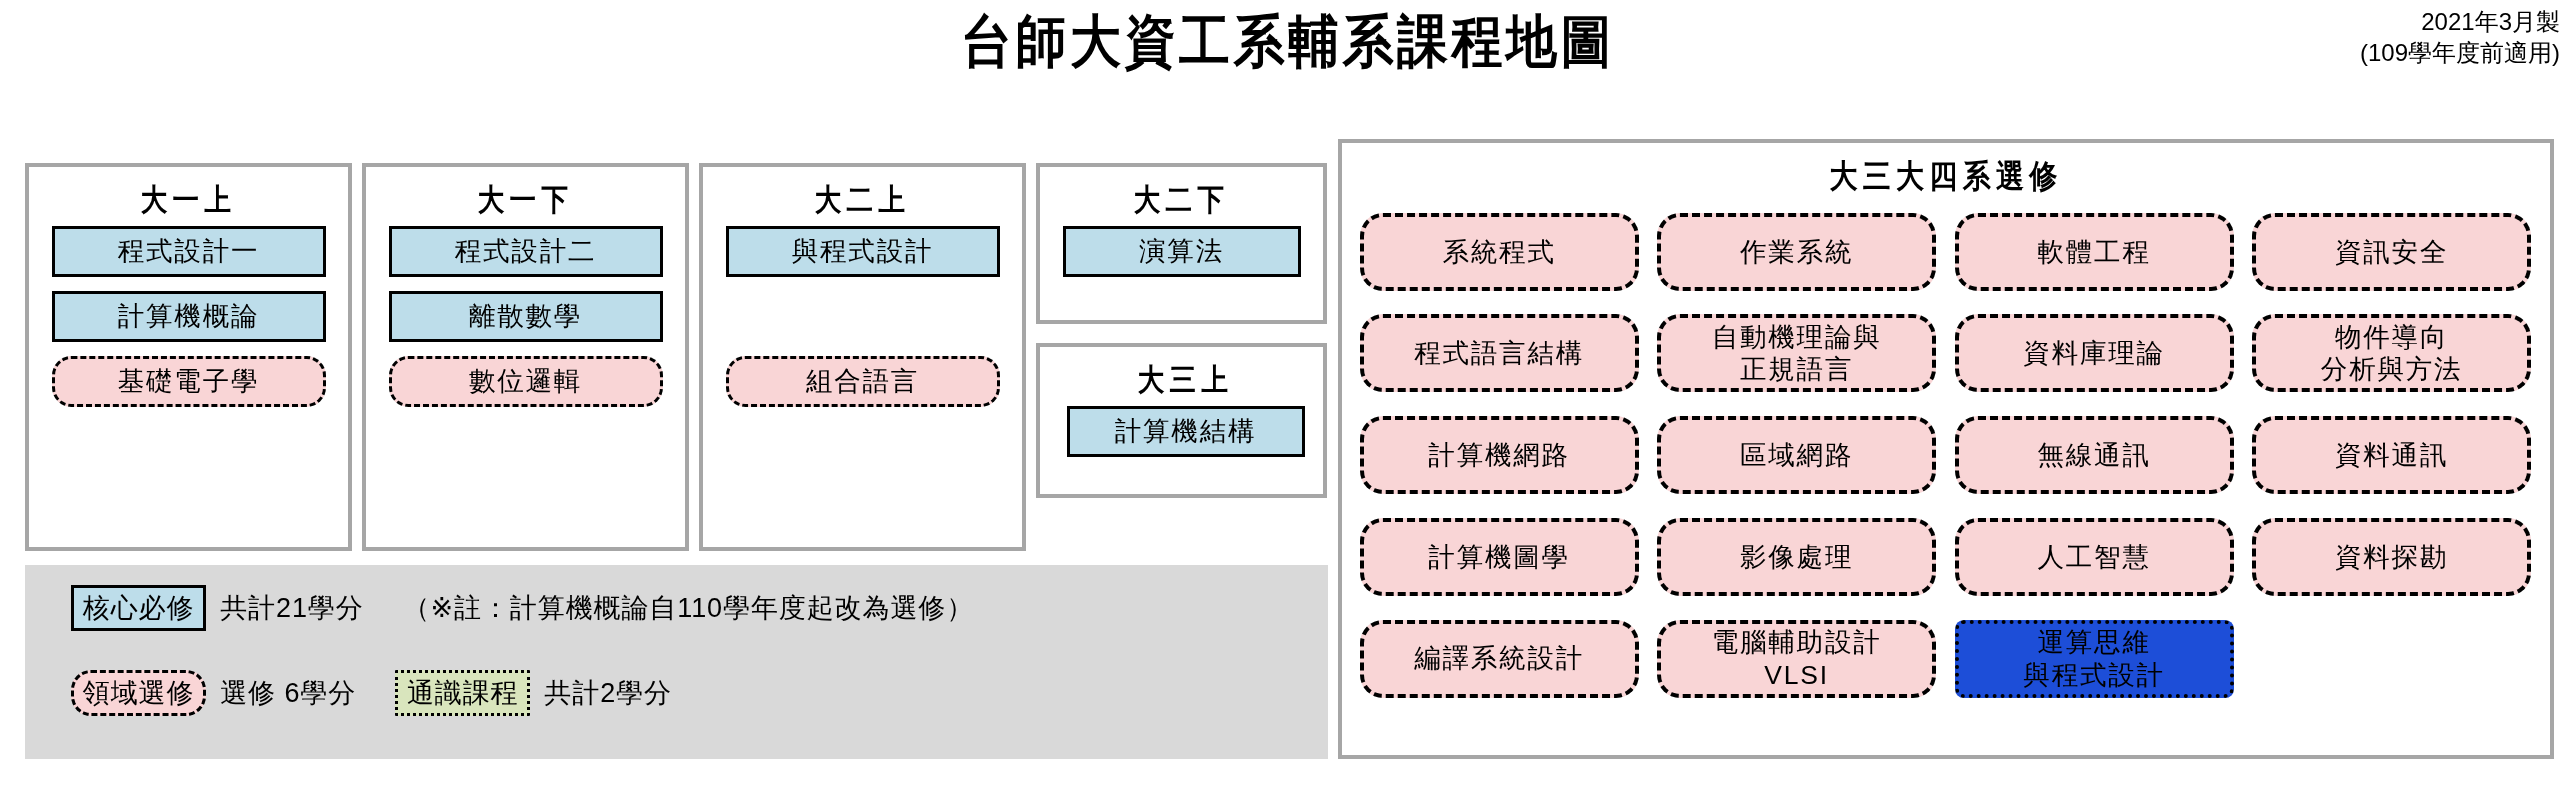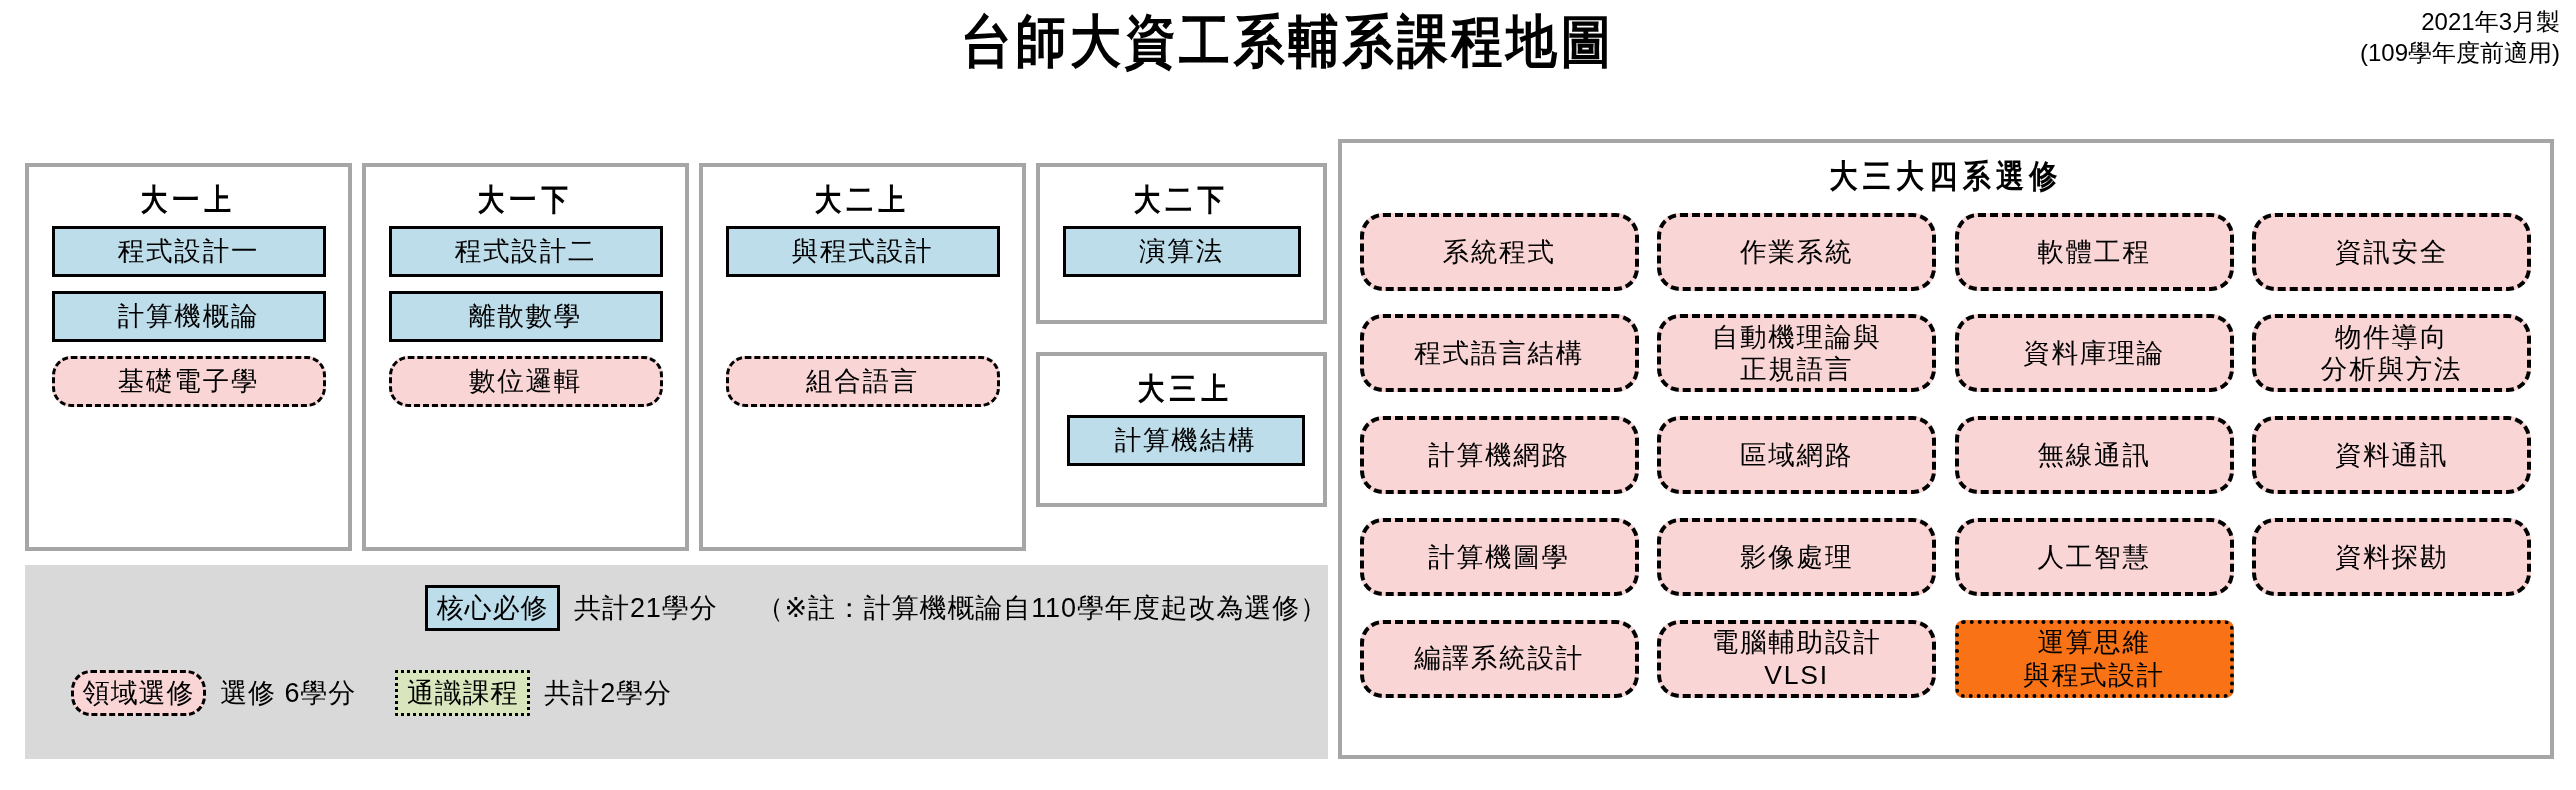--- a/index.html
+++ b/index.html
@@ -70,31 +70,31 @@
   .spacer{height:51px;margin-bottom:14px;}
   
   #col-1{left:25px;  top:139px; width:327px; height:148px;}
   #col-2{left:362px; top:139px; width:327px; height:148px;}
   #col-3{left:699px; top:139px; width:327px; height:148px;}
   #col-4{left:1036px;top:139px; width:291px; height:148px;}
   #col-5{left:1036px;top:139px; width:291px; height:148px;}
   #col-1,#col-2,#col-3{height:388px;}
   #col-1 .course,#col-2 .course,#col-3 .course{width:274px;}
   #col-4{height:161px;}
-  #col-5{top:328px;height:155px;padding-left:8px;}
+  #col-5{top:319px;height:155px;padding-left:8px;}
   #col-4 .course,#col-5 .course{width:238px;}
 
   
   #legend{
     position:absolute;left:25px;top:565px;width:1303px;height:194px;
     background:#d9d9d9;
     box-sizing:border-box;
   }
   .legend-row{display:flex;align-items:center;padding-left:46px;}
-  #legend-row-1{height:85px;justify-content:flex-end;}
+  #legend-row-1{height:85px;}
   #legend-row-2{height:86px;}
   .chip{
     display:inline-flex;align-items:center;justify-content:center;
     font-size:27px;letter-spacing:0.9px;
     padding:3.5px 8.8px;
     box-sizing:border-box;
     height:46px;
   }
   .chip-core{background:#bdddea;border:3.5px solid #000;}
   .chip-elective{background:#f9d5d6;border:3.5px dashed #000;border-radius:20px;}
@@ -126,21 +126,21 @@
     box-sizing:border-box;
     display:flex;align-items:center;justify-content:center;
     text-align:center;
     font-size:26.5px;letter-spacing:1.8px;line-height:1.22;
     background:#f9d5d6;
     border:4.4px dashed #000;
     border-radius:23px;
     height:78px;
     align-self:center;
   }
-  .e-cell.ge{background:#f97316;border:4.4px dotted #000;border-radius:8.8px;}
+  .e-cell.ge{background:#1d4ed8;border:4.4px dotted #000;border-radius:8.8px;}
   .e-cell.empty{background:transparent;border:none;}
 </style>
 </head>
 <body>
 
 <div id="page-title">台師大資工系輔系課程地圖</div>
 <div id="date-block">
   <div>2021年3月製</div>
   <div>(109學年度前適用)</div>
 </div>

